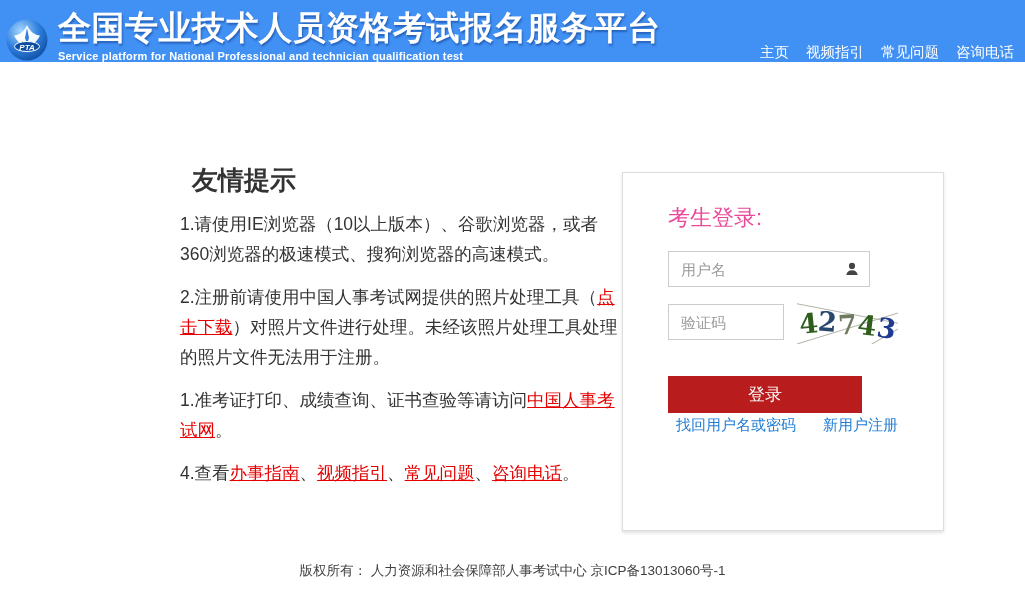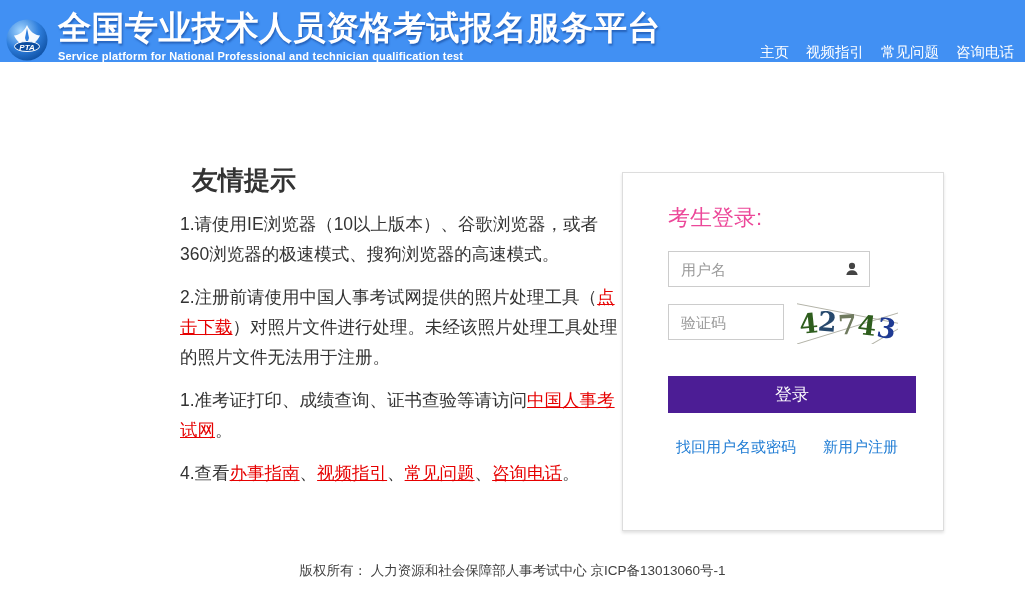--- a/index.html
+++ b/index.html
@@ -51,27 +51,27 @@
   }
   .digit {
     display:inline-block; font-size:27px; font-weight:bold;
     font-family:"DejaVu Serif", serif;
   }
   .cap-line { position:absolute; height:1px; width:120%; background:#b3b3a8; left:-10%; }
   .cap-line.l1 { top:64%; transform:rotate(-17deg); }
   .cap-line.l2 { top:30%; transform:rotate(11deg); }
   .cap-line.l3 { top:85%; transform:rotate(-30deg); width:60%; left:55%; }
   .login-btn {
-    display:block; margin-top:32px; width:248px; height:37px;
-    background:#4c1d95; color:#fff; border:0; font-size:17px; cursor:pointer;
+    display:block; margin-top:32px; width:194px; height:37px;
+    background:#b91c1c; color:#fff; border:0; font-size:17px; cursor:pointer;
     font-family:"Liberation Sans", sans-serif;
   }
   .login-links {
     display:flex; justify-content:space-between; width:222px;
-    margin:25px 0 0 8px; font-size:15px;
+    margin:3px 0 0 8px; font-size:15px;
   }
   .login-links a { color:#1f7cd4; text-decoration:none; cursor:pointer; }
   
   .footer {
     position:absolute; top:562px; left:0; right:0; text-align:center;
     font-size:13.5px; color:#404040;
   }
 </style>
 </head>
 <body>

